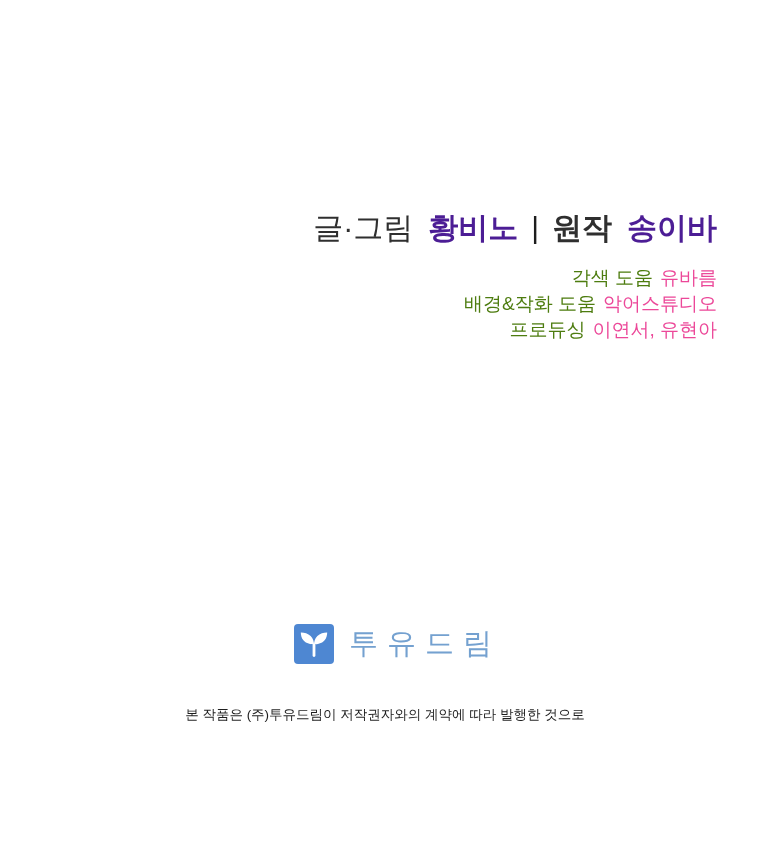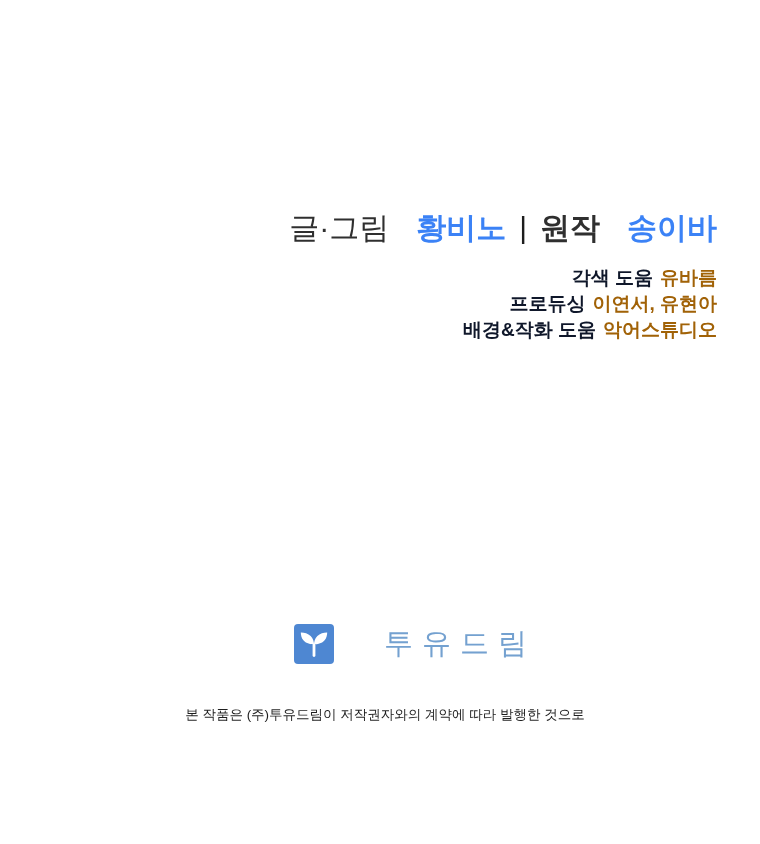--- a/index.html
+++ b/index.html
@@ -23,39 +23,38 @@
     right: 43px;
     text-align: right;
     white-space: nowrap;
   }
   .title-line {
     font-size: 30px;
     line-height: 38px;
     color: #2f2f2f;
   }
   .t-label { font-weight: 400; color: #2f2f2f; text-align: center; }
-  .t-name  { font-weight: 700; color: #3b82f6; margin-left: 27px; }
+  .t-name  { font-weight: 700; color: #4c1d95; margin-left: 15px; }
   .t-sep   { font-weight: 400; color: #1d1d1d; margin: 0 13px; }
   .t-label2 { font-weight: 700; color: #2f2f2f; }
   .sub-credits {
     margin-top: 18px;
     font-size: 19px;
     line-height: 26px;
   }
-  .s-label { color: #0f172a; font-weight: 700; }
-  .s-name  { color: #a16207; font-weight: 700; margin-left: 7px; }
+  .s-label { color: #4d7c0f; font-weight: 400; }
+  .s-name  { color: #ec4899; font-weight: 400; margin-left: 7px; }
 
   
   .logo {
     position: absolute;
     left: 294px;
     top: 624px;
     height: 40px;
     display: flex;
-    gap: 35px;
   }
   .logo-icon {
     width: 40px;
     height: 40px;
     border-radius: 4px;
     background: #4e87d2;
     flex: 0 0 auto;
   }
   .logo-icon svg { display: block; width: 40px; height: 40px; }
   .logo-text {
@@ -88,24 +87,24 @@
 
   <div class="credits">
     <div class="title-line">
       <span class="t-label">글·그림</span><span class="t-name">황비노</span><span class="t-sep">|</span><span class="t-label2">원작</span><span class="t-name">송이바</span>
     </div>
     <div class="sub-credits">
       <div>
         <span class="s-label">각색 도움</span><span class="s-name">유바름</span>
       </div>
       <div>
-        <span class="s-label">프로듀싱</span><span class="s-name">이연서, 유현아</span>
+        <span class="s-label">배경&amp;작화 도움</span><span class="s-name">악어스튜디오</span>
       </div>
       <div>
-        <span class="s-label">배경&amp;작화 도움</span><span class="s-name">악어스튜디오</span>
+        <span class="s-label">프로듀싱</span><span class="s-name">이연서, 유현아</span>
       </div>
     </div>
   </div>
 
   <div class="logo">
     <div class="logo-icon" style="background: rgb(78, 135, 210);">
       <svg viewBox="0 0 40 40" xmlns="http://www.w3.org/2000/svg" aria-hidden="true">
         <path d="M20 20.5 C 17 20.5, 12.2 19.6, 9.6 16.6 C 7.4 14, 6.8 10.6, 6.8 8.4 C 9.9 8.3, 14 9.3, 16.6 11.9 C 19.2 14.5, 20 17.8, 20 20.5 Z" fill="#ffffff"></path>
         <path d="M20 20.5 C 23 20.5, 27.8 19.6, 30.4 16.6 C 32.6 14, 33.2 10.6, 33.2 8.4 C 30.1 8.3, 26 9.3, 23.4 11.9 C 20.8 14.5, 20 17.8, 20 20.5 Z" fill="#ffffff"></path>
         <rect x="18.6" y="19.5" width="2.8" height="13.5" rx="1.4" fill="#ffffff"></rect>

